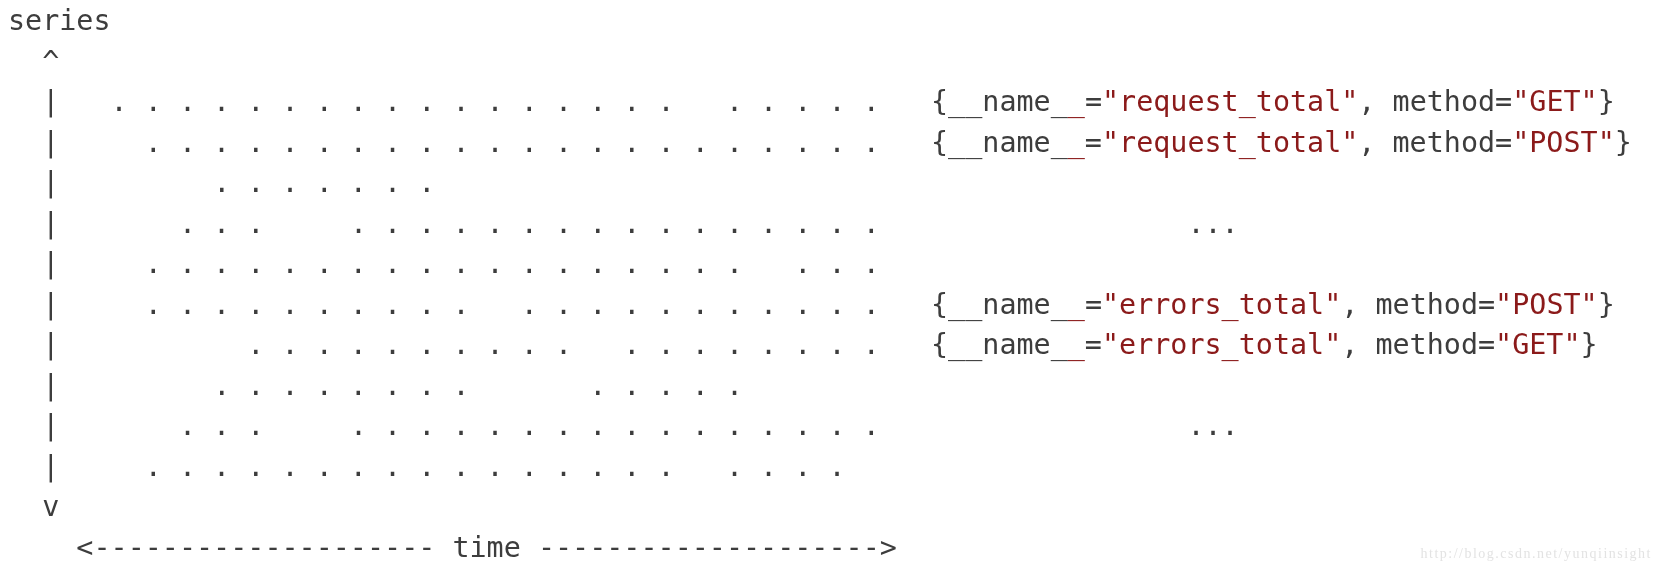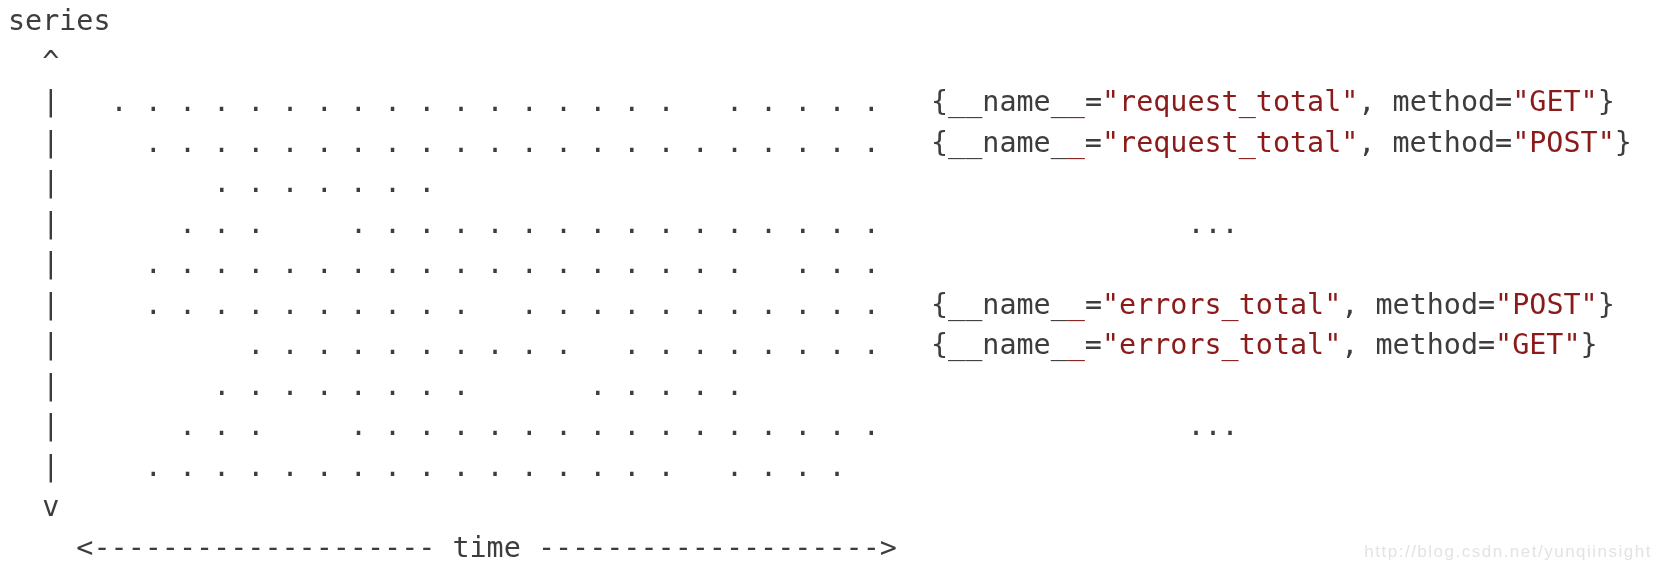--- a/index.html
+++ b/index.html
@@ -26,22 +26,22 @@
     color:var(--fg);
     padding:1px 0 0 8px;
     white-space:pre;
   }
   pre.ascii .fg{color:var(--fg);}
   pre.ascii .red{color:var(--red);}
   .watermark{
     position:absolute;
     right:8px;
     bottom:8px;
-    font-family:Liberation Sans, sans-serif;
-    font-size:17px;
+    font-family:Liberation Serif, serif;
+    font-size:14px;
     letter-spacing:1.5px;
     color:var(--wm);
     white-space:nowrap;
   }
 </style>
 </head>
 <body>
 
 <div class="stage">
   <pre class="ascii"><div><span class="fg">series</span></div><div><span class="fg">  ^</span></div><div><span class="fg">  |   </span><span class="fg">. . . . . . . . . . . . . . . . . </span><span class="fg">  </span><span class="fg">. . . . . </span><span class="fg">  </span><span class="fg">{__name_</span><span class="red">_</span><span class="fg">=</span><span class="red">"request_total"</span><span class="fg">, method=</span><span class="red">"GET"</span><span class="fg">}</span></div><div><span class="fg">  |     </span><span class="fg">. . . . . . . . . . . . . . . . . . . . . . </span><span class="fg">  </span><span class="fg">{__name_</span><span class="red">_</span><span class="fg">=</span><span class="red">"request_total"</span><span class="fg">, method=</span><span class="red">"POST"</span><span class="fg">}</span></div><div><span class="fg">  |         </span><span class="fg">. . . . . . . </span></div><div><span class="fg">  |       </span><span class="fg">. . . </span><span class="fg">    </span><span class="fg">. . . . . . . . . . . . . . . . </span><span class="fg">                 </span><span class="fg">...</span></div><div><span class="fg">  |     </span><span class="fg">. . . . . . . . . . . . . . . . . . </span><span class="fg">  </span><span class="fg">. . . </span></div><div><span class="fg">  |     </span><span class="fg">. . . . . . . . . . </span><span class="fg">  </span><span class="fg">. . . . . . . . . . . </span><span class="fg">  </span><span class="fg">{__name_</span><span class="red">_</span><span class="fg">=</span><span class="red">"errors_total"</span><span class="fg">, method=</span><span class="red">"POST"</span><span class="fg">}</span></div><div><span class="fg">  |           </span><span class="fg">. . . . . . . . . . </span><span class="fg">  </span><span class="fg">. . . . . . . . </span><span class="fg">  </span><span class="fg">{__name_</span><span class="red">_</span><span class="fg">=</span><span class="red">"errors_total"</span><span class="fg">, method=</span><span class="red">"GET"</span><span class="fg">}</span></div><div><span class="fg">  |         </span><span class="fg">. . . . . . . . </span><span class="fg">      </span><span class="fg">. . . . . </span></div><div><span class="fg">  |       </span><span class="fg">. . . </span><span class="fg">    </span><span class="fg">. . . . . . . . . . . . . . . . </span><span class="fg">                 </span><span class="fg">...</span></div><div><span class="fg">  |     </span><span class="fg">. . . . . . . . . . . . . . . . </span><span class="fg">  </span><span class="fg">. . . . </span></div><div><span class="fg">  v</span></div><div><span class="fg">    &lt;</span><span class="fg">--------------------</span><span class="fg"> time </span><span class="fg">--------------------</span><span class="fg">&gt;</span></div></pre>

